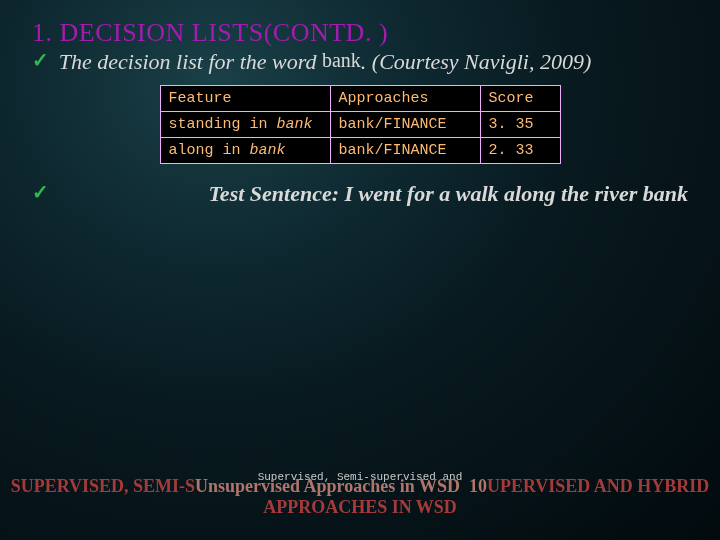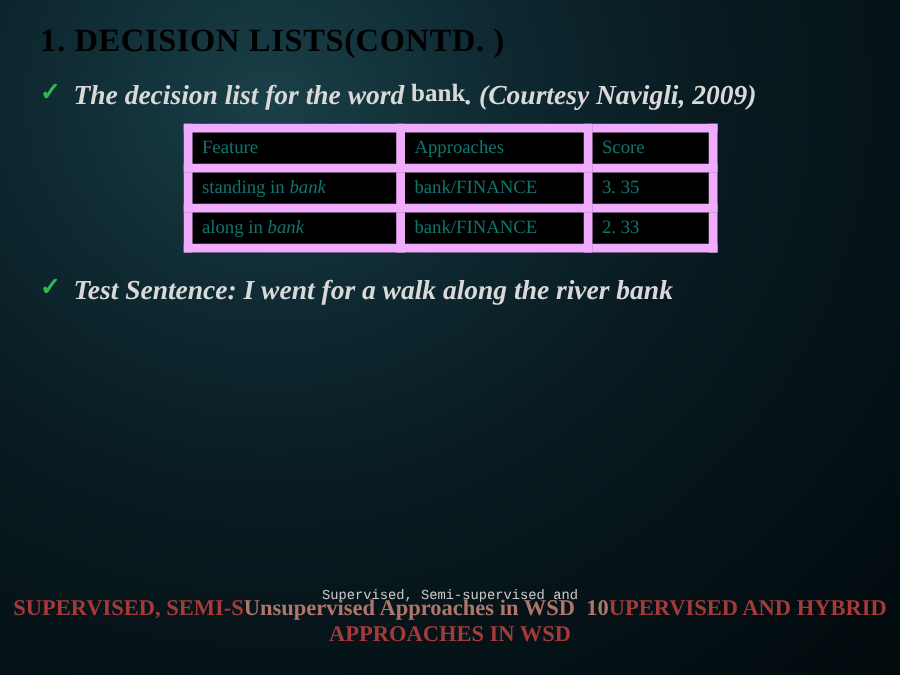--- a/index.html
+++ b/index.html
@@ -1,29 +1,29 @@
 <!DOCTYPE html>
 <html><head>
 <meta charset="utf-8">
 <style>
 *{margin:0;padding:0;box-sizing:border-box}
 body{width:720px;height:540px;background:radial-gradient(ellipse at 30% 15%,#1a4048 0%,#0f2a32 25%,#081a20 50%,#020a0d 100%);font-family:"Times New Roman",serif;color:#fff;overflow:hidden;position:relative}
 .slide{padding:18px 32px 0 32px}
-h1{font-size:26px;font-weight:bold;color:#000000;letter-spacing:.5px;margin-bottom:14px}
+h1{font-size:26px;font-weight:normal;color:#a21caf;letter-spacing:.5px;}
 .bullet{display:flex;align-items:flex-start;gap:10px;margin-bottom:6px}
 .check{color:#2fb84f;font-size:20px;line-height:1.2;font-weight:bold}
-.bullet-text{font-size:22px;font-weight:bold;font-style:italic;color:#d9d9d9;line-height:1.3}
+.bullet-text{font-size:22px;font-weight:normal;font-style:italic;color:#d9d9d9;line-height:1.3}
 .bank-word{font-style:normal;font-family:Georgia,serif;font-size:20px;position:relative;top:-2px}
-.bullet-text2{font-size:22px;font-weight:bold;font-style:italic;color:#d9d9d9;text-align:left;line-height:1.3;flex:1}
+.bullet-text2{font-size:22px;font-weight:bold;font-style:italic;color:#d9d9d9;text-align:right;line-height:1.3;flex:1}
 .tbl-wrap{display:flex;justify-content:center;margin:8px 0 16px 0}
 table{border-collapse:collapse;background:#000}
-th,td{border:7px solid #f0abfc;padding:4px 8px;font-size:15px;color:#0f766e;text-align:left;font-family:Liberation Serif, serif;font-weight:normal;vertical-align:top}
+th,td{border:1px solid #f0abfc;padding:4px 8px;font-size:15px;color:#fdba74;text-align:left;font-family:Liberation Mono, monospace;font-weight:normal;vertical-align:top}
 td:nth-child(1){width:170px}
 td:nth-child(2){width:150px}
-td:nth-child(3){width:100px}
+td:nth-child(3){width:80px}
 .it{font-style:italic}
 .footer{position:absolute;left:0;right:0;bottom:22px;text-align:center}
 .foot1{font-size:11px;color:#c9c9c9;font-family:Liberation Mono, monospace}
 .foot2{font-size:18px;color:#a63a3a;font-family:"Times New Roman",serif;font-weight:bold;margin-top:-7px}
 .foot2 .ov{color:#b0756b}
 </style>
 </head>
 <body>
 
 <div class="slide">

